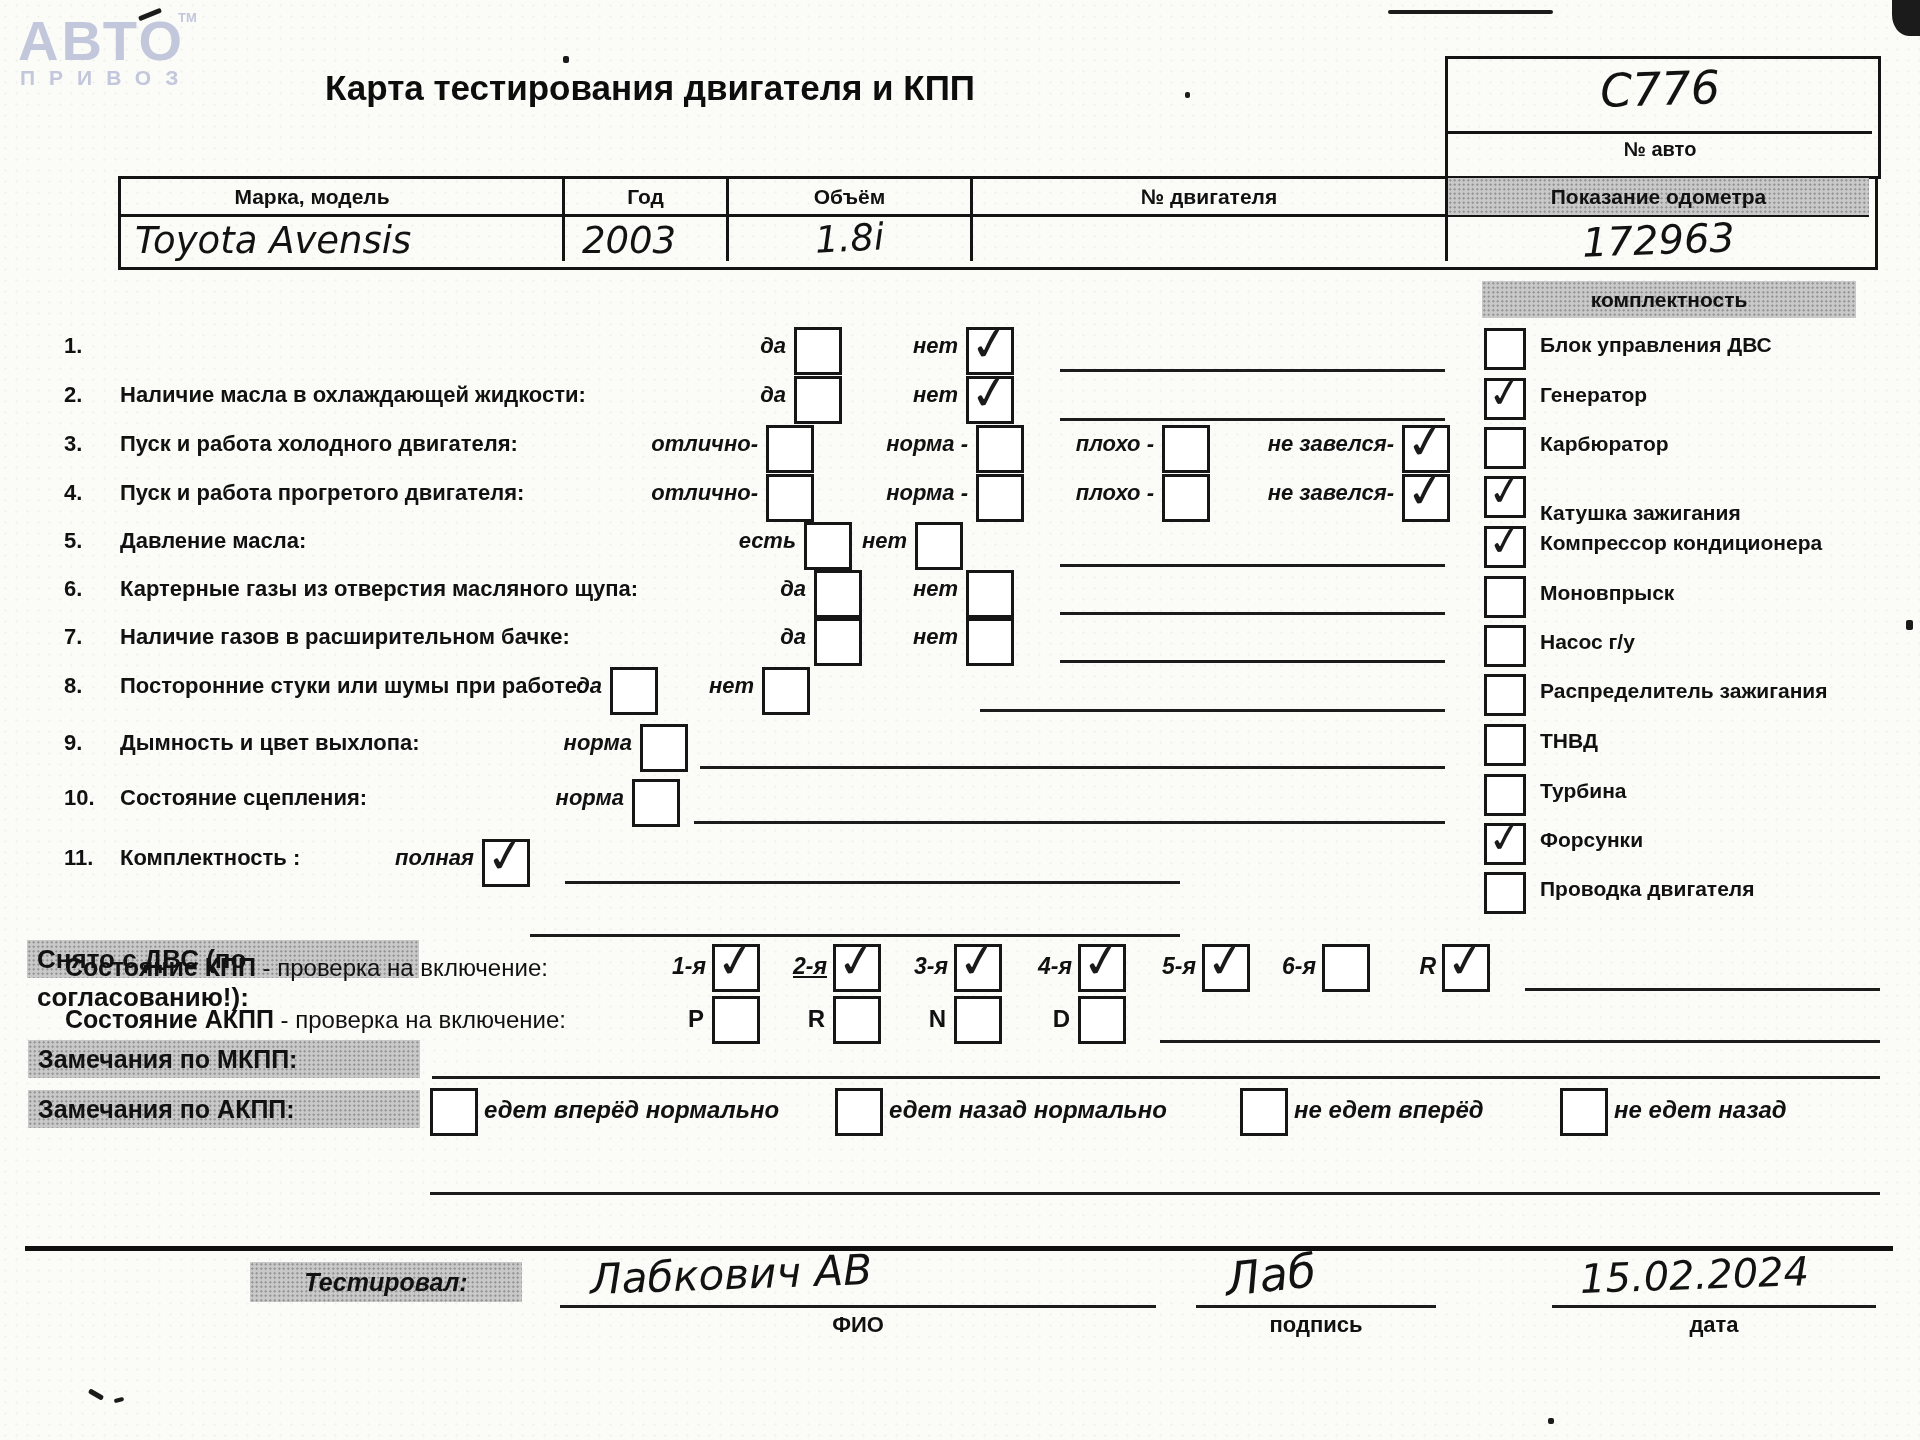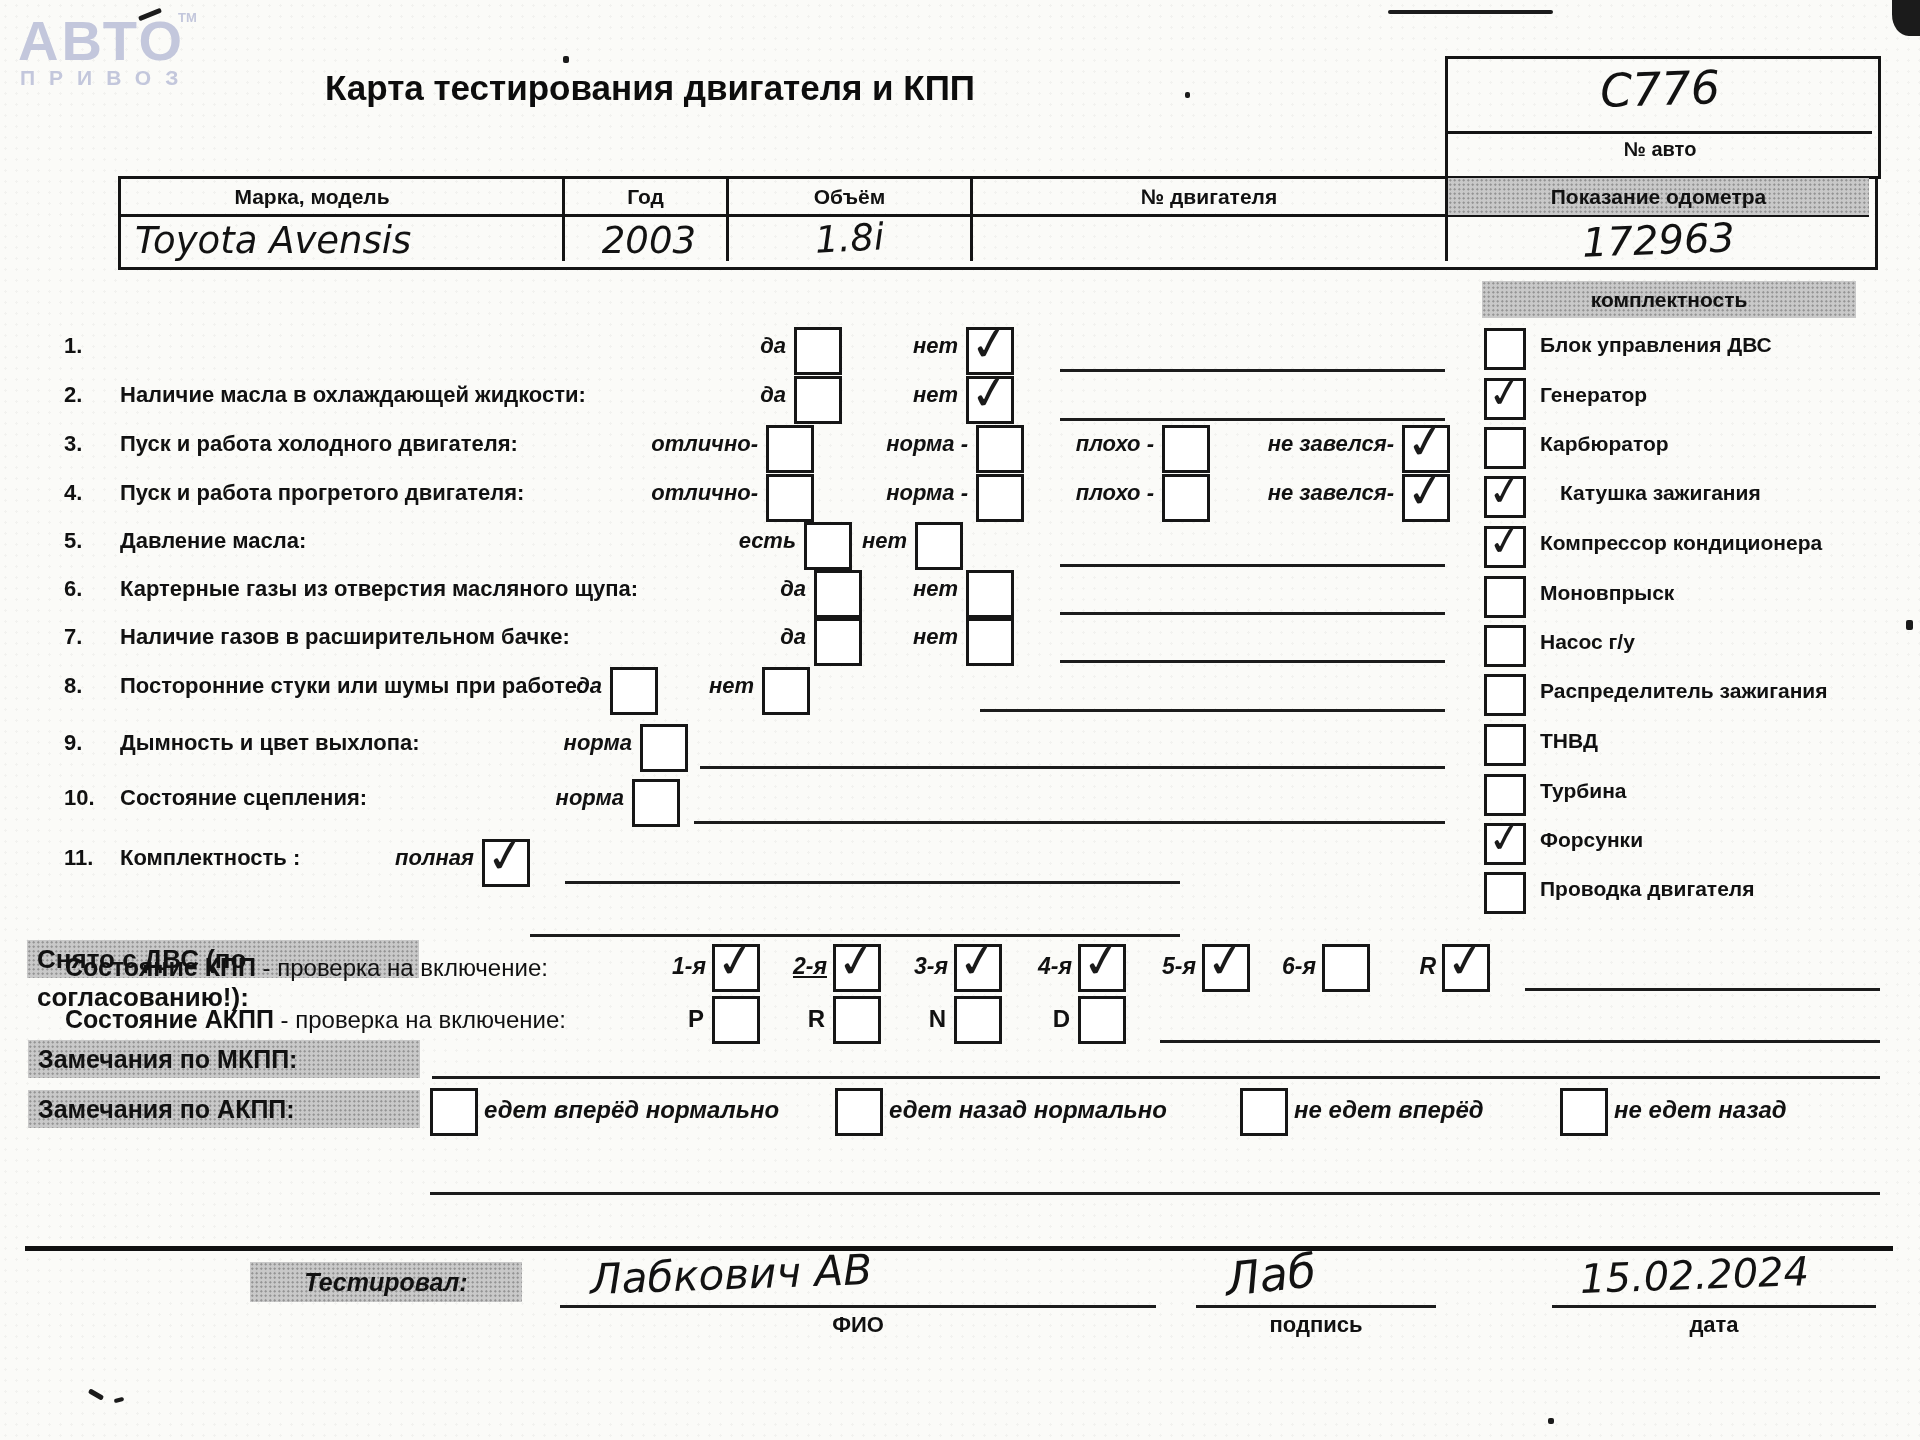--- a/index.html
+++ b/index.html
@@ -67,35 +67,35 @@
 
   <div class="cell-divider" style="left:121px;top:214px;width:1748px;height:3px;"></div>
 
   <div class="th" style="left:121px;top:178px;width:382px;">Марка, модель</div>
   <div class="th" style="left:565px;top:178px;width:161px;">Год</div>
   <div class="th" style="left:729px;top:178px;width:241px;">Объём</div>
   <div class="th hatch" style="left:1448px;top:178px;width:421px;">Показание одометра</div>
   <div class="th" style="left:973px;top:178px;width:472px;">№ двигателя</div>
 
   <div class="hand abs" style="left:135px;top:219px;font-size:37px;">Toyota Avensis</div>
-  <div class="hand abs" style="left:565px;top:219px;width:131px;text-align:right;font-size:37px;">2003</div>
+  <div class="hand abs" style="left:582px;top:219px;width:131px;text-align:left;font-size:37px;">2003</div>
   <div class="hand abs" style="left:729px;top:217px;width:241px;text-align:center;font-size:37px;transform:rotate(-3deg);">1.8i</div>
   <div class="hand abs" style="left:973px;top:219px;width:472px;text-align:center;font-size:37px;"></div>
   <div class="hand abs" style="left:1448px;top:217px;width:421px;text-align:center;font-size:40px;transform:rotate(-2deg);">172963</div>
 
   <div class="abs hatch" style="left:1482px;top:281px;width:374px;height:37px;text-align:center;font-size:21px;font-weight:bold;line-height:37px;">комплектность</div>
 
   <div class="cb sm" style="left:1484px;top:328px;"></div>
   <div class="eqlab" style="top:333px;">Блок управления ДВС</div>
   <div class="cb sm checked" style="left:1484px;top:378px;"></div>
   <div class="eqlab" style="top:383px;">Генератор</div>
   <div class="cb sm" style="left:1484px;top:427px;"></div>
   <div class="eqlab" style="top:432px;">Карбюратор</div>
   <div class="cb sm checked" style="left:1484px;top:476px;"></div>
-  <div class="eqlab" style="top:481px;margin-left:20px;">Катушка зажигания</div>
+  <div class="eqlab" style="top:501px;">Катушка зажигания</div>
   <div class="cb sm checked" style="left:1484px;top:526px;"></div>
   <div class="eqlab" style="top:531px;">Компрессор кондиционера</div>
   <div class="cb sm" style="left:1484px;top:576px;"></div>
   <div class="eqlab" style="top:581px;">Моновпрыск</div>
   <div class="cb sm" style="left:1484px;top:625px;"></div>
   <div class="eqlab" style="top:630px;">Насос г/у</div>
   <div class="cb sm" style="left:1484px;top:674px;"></div>
   <div class="eqlab" style="top:679px;">Распределитель зажигания</div>
   <div class="cb sm" style="left:1484px;top:724px;"></div>
   <div class="eqlab" style="top:729px;">ТНВД</div>

